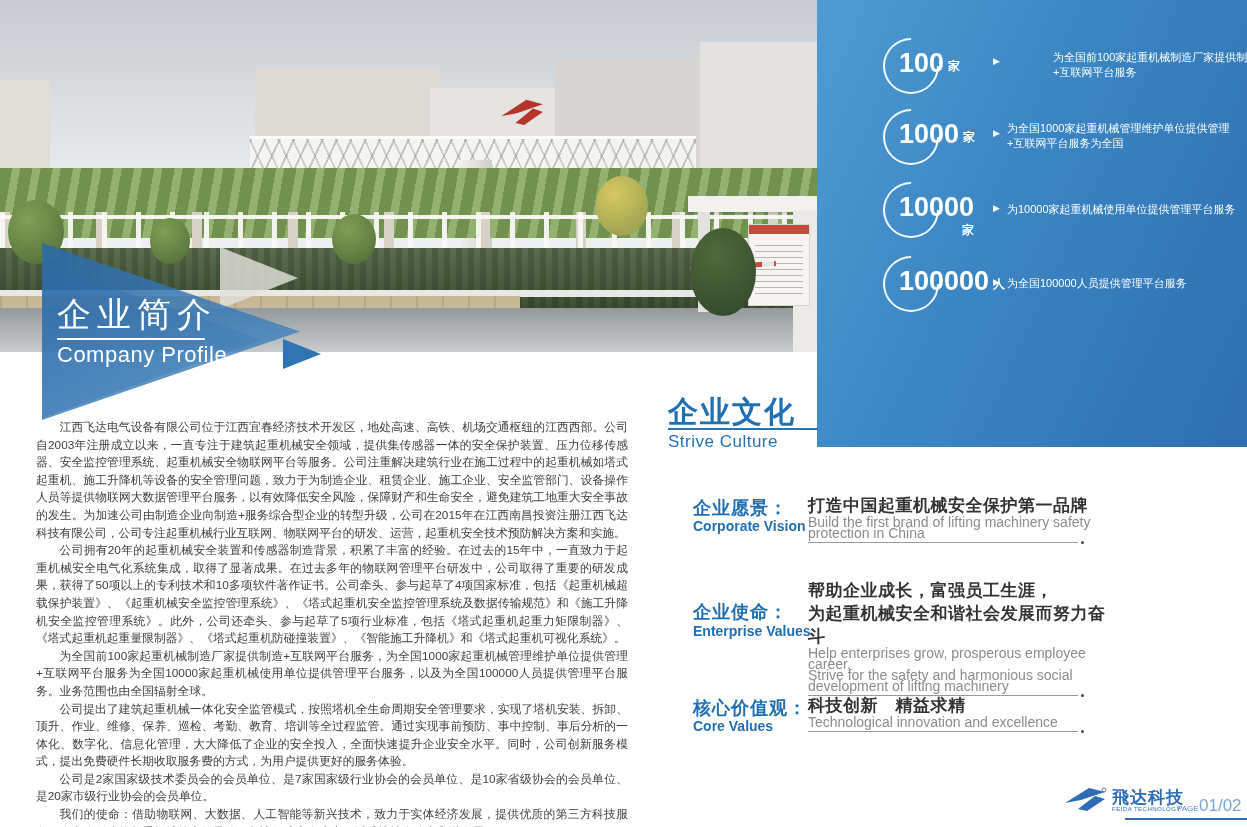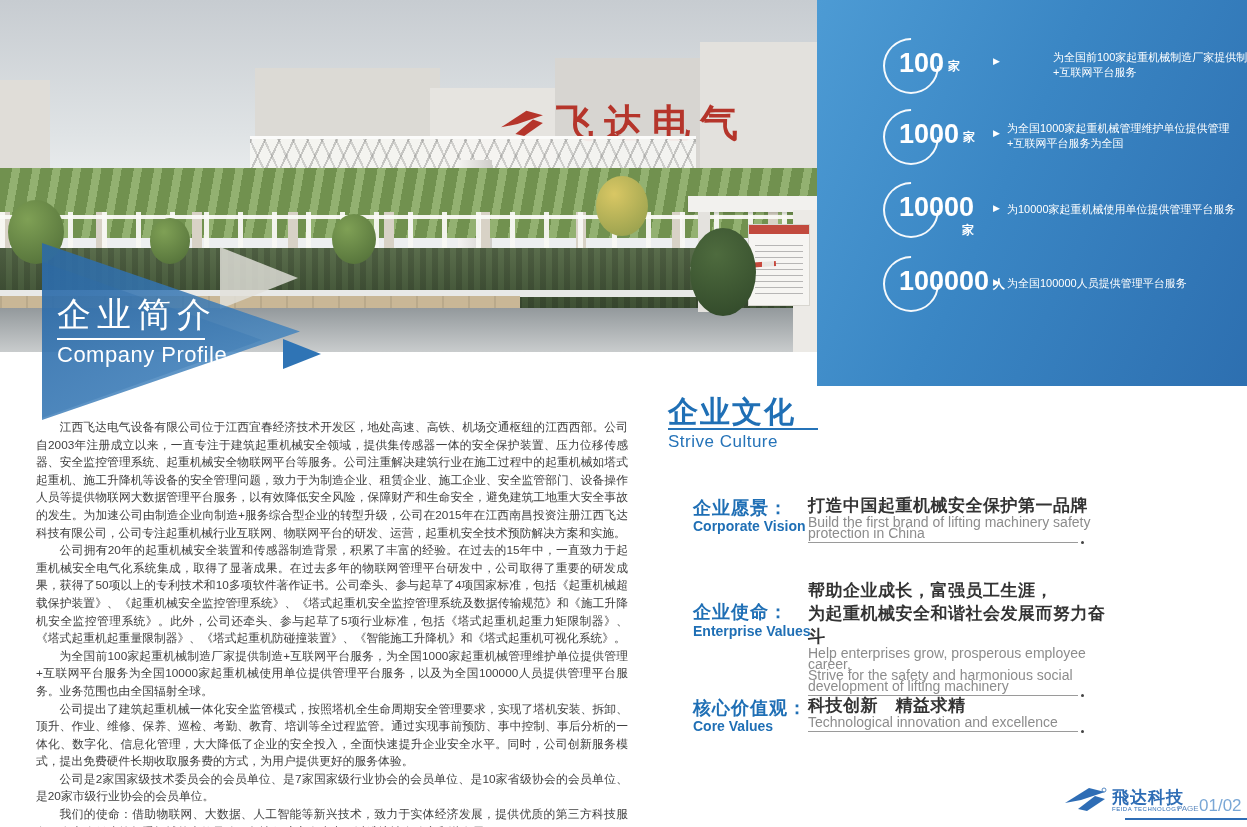--- a/index.html
+++ b/index.html
@@ -53,21 +53,21 @@
       background:linear-gradient(90deg,#d6d2ca 0 42px,#eae7e1 42px);}
   .left-building .bwin{position:absolute;left:135px;top:8px;width:42px;height:330px;
       background:repeating-linear-gradient(0deg,rgba(90,100,110,.5) 0 14px,rgba(232,232,229,.95) 14px 34px);}
   .b-text{position:absolute;left:6px;width:128px;text-align:center;color:#7c4034;font-weight:bold;}
   .b-canopy{position:absolute;left:40px;top:102px;width:100px;height:22px;background:#5a6168;transform:skewY(-6deg);}
   .b-door{position:absolute;left:58px;top:126px;width:64px;height:70px;background:#4b5258;border:3px solid #9aa0a4;}
   .roof-sign{position:absolute;left:500px;top:98px;display:flex;align-items:center;gap:12px;}
   .roof-sign .zh{font-size:38px;font-weight:bold;color:#b5352b;letter-spacing:10px;white-space:nowrap;}
 
   
-  .panel{position:absolute;left:817px;top:0;width:430px;height:386px;
+  .panel{position:absolute;left:817px;top:0;width:430px;height:447px;
       background:linear-gradient(115deg,#4d9bd4 0%,#3a86c4 45%,#2d6fb0 100%);}
   .stat-circle{position:absolute;left:66px;width:52px;height:52px;border:2px solid rgba(255,255,255,.95);
       border-right-color:transparent;border-radius:50%;transform:rotate(-45deg);}
   .stat-num{position:absolute;left:82px;display:flex;align-items:flex-end;color:#fff;white-space:nowrap;}
   .stat-num .n{font-size:27px;font-weight:bold;line-height:30px;}
   .stat-num .u{font-size:12px;font-weight:bold;margin-left:4px;padding-bottom:3px;}
   .stat-arrow{position:absolute;left:176px;color:#fff;font-size:9px;}
   .stat-desc{position:absolute;left:190px;width:235px;color:#fff;font-size:11px;line-height:15px;white-space:pre-line;}
 
   
@@ -116,21 +116,20 @@
     <div class="bldg win" style="left:255px;top:68px;width:185px;height:100px;background:#dcdad5;"></div>
     <div class="bldg" style="left:430px;top:88px;width:130px;height:80px;background:#e6e4e0;"></div>
     <div class="bldg win" style="left:555px;top:58px;width:150px;height:110px;background:#d7d5d1;"></div>
     <div class="bldg win" style="left:700px;top:42px;width:117px;height:128px;background:#e3e1dd;"></div>
 
     <div class="roof-sign">
       <svg width="44" height="30" viewBox="0 0 40 26">
         <path d="M1 16 L24 1 L39 5 L16 13 Z" fill="#b5352b"></path>
         <path d="M14 22 L30 9 L39 12 L22 24 Z" fill="#b5352b"></path>
       </svg>
-      <span class="zh">飞达电气</span>
     </div>
 
     <div class="walkway"></div>
     <div class="leg" style="left:300px;top:168px;height:48px;"></div>
     <div class="leg" style="left:380px;top:168px;height:48px;"></div>
     <div class="leg" style="left:620px;top:168px;height:48px;"></div>
     <div class="pillar-main"></div>
 
     <div class="field"></div>
     <div class="fence"></div>

